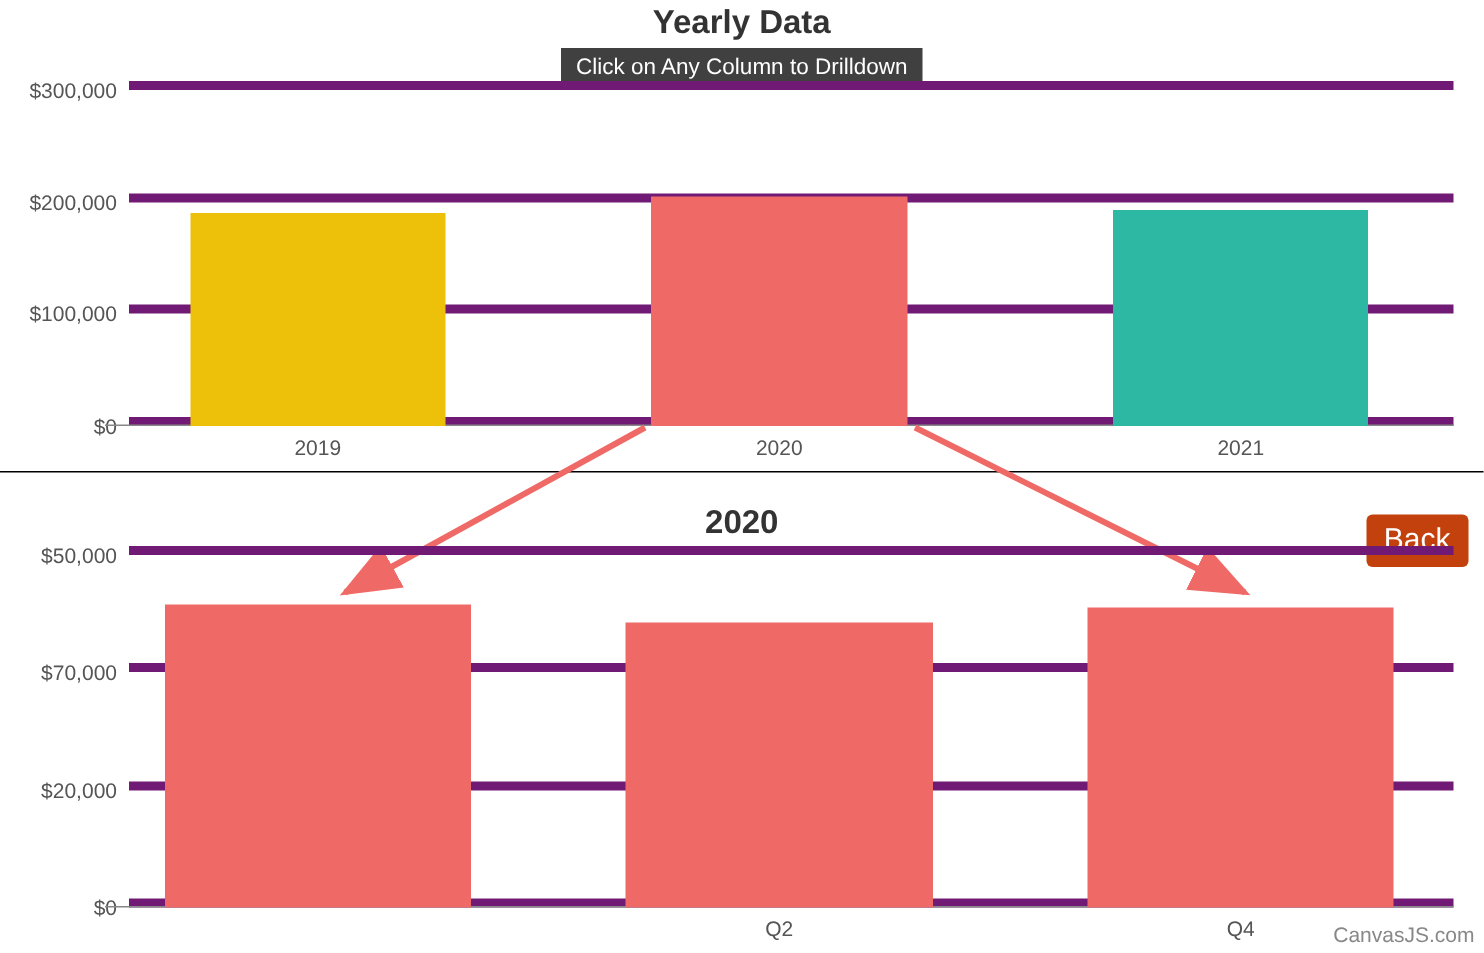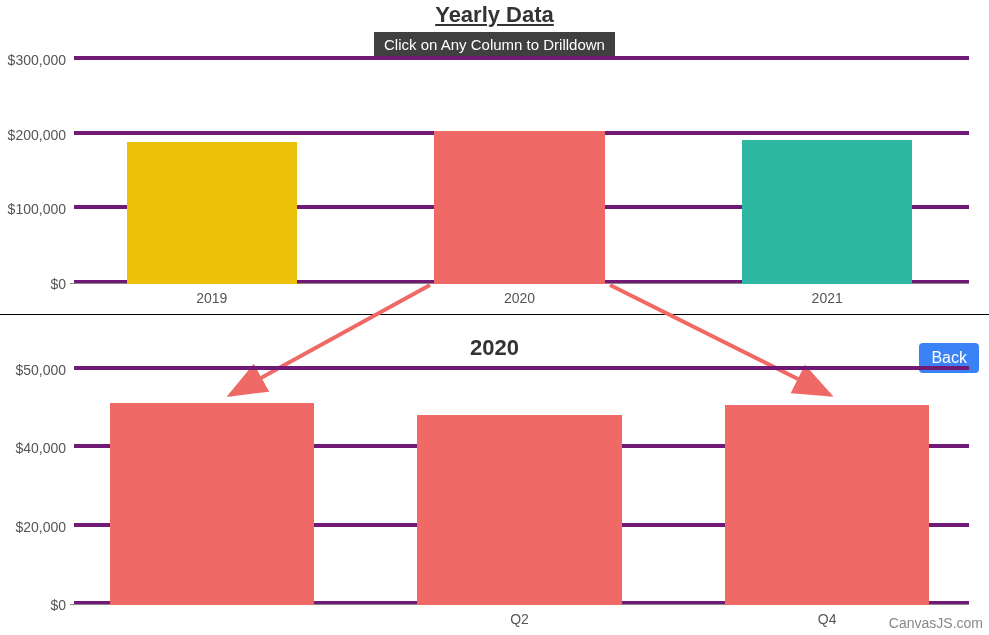--- a/index.html
+++ b/index.html
@@ -17,21 +17,20 @@
   }
   .panel-top { height: 315px; border-bottom: 1px solid #000; }
   .panel-bottom { height: 320px; }
 
   .title {
     text-align: center;
     font-size: 22px;
     font-weight: bold;
     color: #333;
     padding-top: 2px;
-    text-decoration: underline;
   }
   .subtitle-box {
     display: block;
     margin: 4px auto 0 auto;
     background: #404040;
     color: #fff;
     font-size: 15px;
     padding: 4px 10px;
     border: none;
     cursor: pointer;
@@ -41,22 +40,22 @@
   .plot {
     position: absolute;
     left: 70px;
     right: 20px;
   }
   .plot-top { top: 60px; bottom: 30px; }
   .plot-bottom { top: 55px; bottom: 30px; }
 
   .gridline {
     position: absolute;
-    left: 4px; right: 0;
-    border-top: 4px solid #701a75;
+    left: 16px; right: 0;
+    border-top: 6px solid #701a75;
   }
   .ytick {
     position: absolute;
     right: 100%;
     padding-right: 8px;
     font-size: 14px;
     color: #555;
     transform: translateY(-50%);
     white-space: nowrap;
   }
@@ -99,26 +98,26 @@
   .title2 {
     text-align: center;
     font-size: 22px;
     font-weight: bold;
     padding-top: 20px;
   }
   .back-btn {
     position: absolute;
     right: 10px;
     top: 28px;
-    background: #3b82f6;
+    background: #c2410c;
     color: #fff;
     border: none;
     border-radius: 4px;
     padding: 6px 12px;
-    font-size: 16px;
+    font-size: 20px;
     cursor: pointer;
     font-family: inherit;
   }
   .credit {
     position: absolute;
     right: 6px;
     bottom: 4px;
     font-size: 14px;
     color: #888;
   }
@@ -182,21 +181,21 @@
   <button class="back-btn">Back</button>
 
   <div class="plot plot-bottom">
     <div class="gridline" style="bottom:0%">
         <span class="ytick">$0</span>
       </div>
     <div class="gridline" style="bottom:33.33%">
         <span class="ytick">$20,000</span>
       </div>
     <div class="gridline" style="bottom:66.67%">
-        <span class="ytick">$40,000</span>
+        <span class="ytick">$70,000</span>
       </div>
     <div class="gridline" style="bottom:100%">
         <span class="ytick">$50,000</span>
       </div>
     <div class="axis-x"></div>
 
     <div class="bars">
       <div class="bar-slot">
         <div class="bar bar-bottom" style="height:85.83%;background:#ef6a66;"></div>
       </div>

